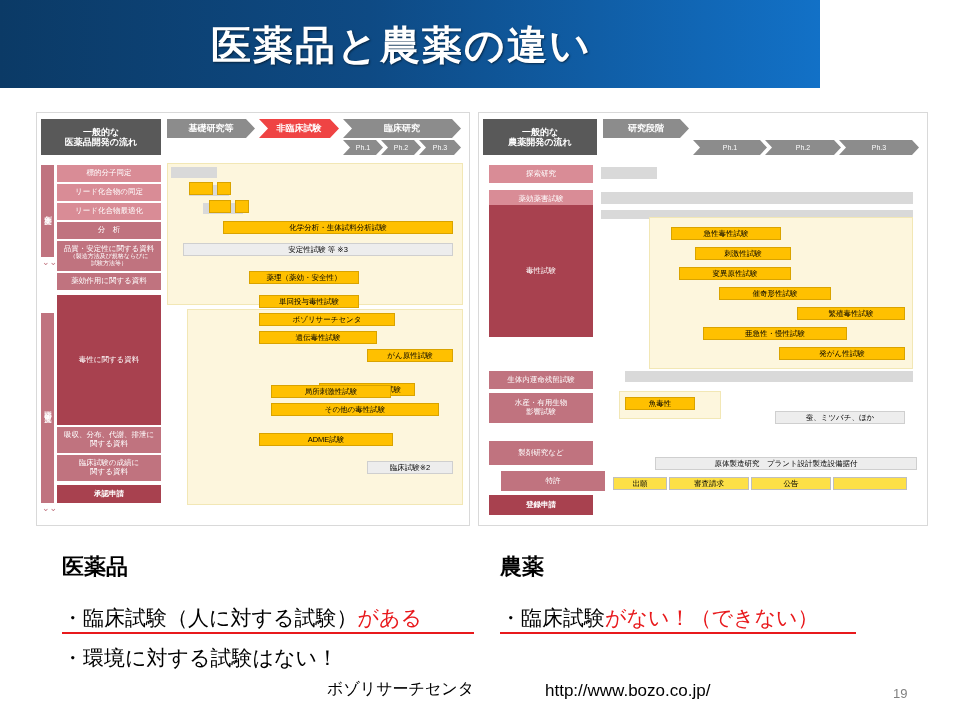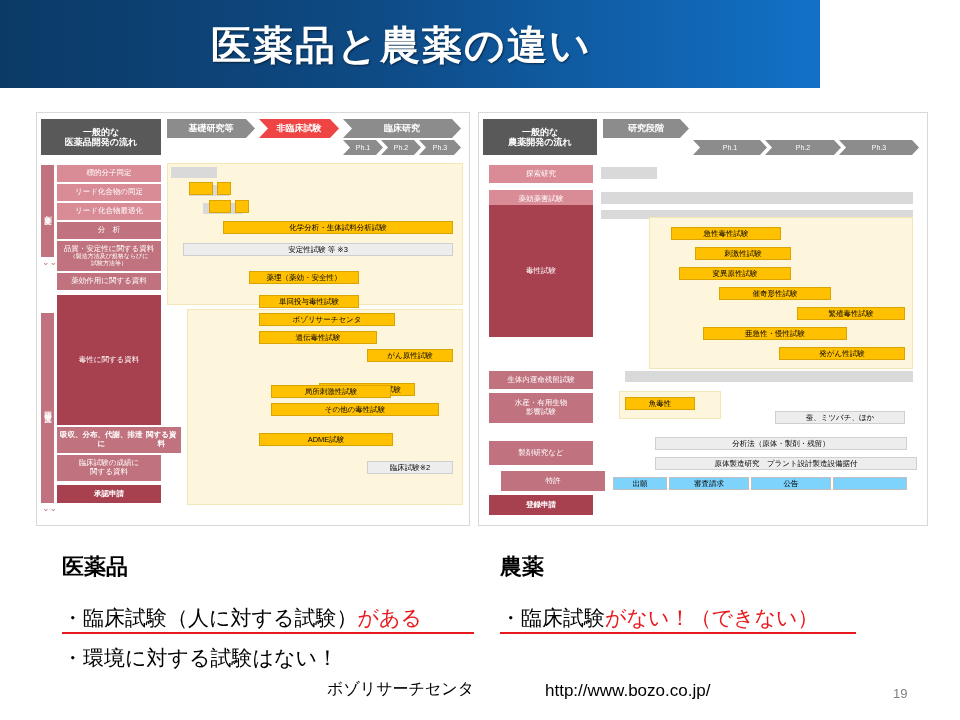--- a/index.html
+++ b/index.html
@@ -67,21 +67,21 @@
   .yellowzone{position:absolute;background:#fdf6dd;border:1px solid #f2e7b5;}
   .graybar{position:absolute;background:#d9d9d9;}
 
   .bar{
     position:absolute;box-sizing:border-box;height:13px;
     background:#ffc000;border:1px solid #d9a300;
     display:flex;align-items:center;justify-content:center;
     font-size:7.5px;color:#000;white-space:nowrap;
   }
   .bar-gray{background:#ededed;border:1px solid #cfcfcf;}
-  .bar-white{background:#7dd3fc;border:1px solid #bfbfbf;}
+  .bar-white{background:#fde047;border:1px solid #bfbfbf;}
 
   .caret{position:absolute;color:#c0737f;font-size:9px;line-height:7px;}
 
   
   .h2{position:absolute;font-size:22px;font-weight:bold;color:#000;
       font-family:"DejaVu Sans","Liberation Sans",sans-serif;}
   .line{position:absolute;font-size:21px;color:#000;white-space:nowrap;
       font-family:"DejaVu Sans","Liberation Sans",sans-serif;}
   .red{color:#e8191c;}
   .underline-red{position:absolute;height:2px;background:#e8191c;}
@@ -121,21 +121,21 @@
   <div class="lbl lbl-pink" style="left:20px;top:71px;width:104px;height:17px;">リード化合物の同定</div>
   <div class="lbl lbl-pink" style="left:20px;top:90px;width:104px;height:17px;">リード化合物最適化</div>
   <div class="lbl lbl-rose" style="left:20px;top:109px;width:104px;height:17px;text-align:right;">分　析</div>
   <div class="lbl lbl-rose" style="left:20px;top:128px;width:104px;height:30px;flex-direction:column;">
     <span>品質・安定性に関する資料</span>
     <span style="font-size:6px">（製造方法及び規格ならびに</span>
     <span style="font-size:6px">試験方法等）</span>
   </div>
   <div class="lbl lbl-rose" style="left:20px;top:160px;width:104px;height:17px;">薬効作用に関する資料</div>
   <div class="lbl lbl-deep" style="left:20px;top:182px;width:104px;height:130px;">毒性に関する資料</div>
-  <div class="lbl lbl-rose" style="left:20px;top:314px;width:124px;height:26px;flex-direction:row;font-weight:bold;">
+  <div class="lbl lbl-rose" style="left:20px;top:314px;width:104px;height:26px;flex-direction:column;">
     <span>吸収、分布、代謝、排泄に</span>
     <span>関する資料</span>
   </div>
   <div class="lbl lbl-rose" style="left:20px;top:342px;width:104px;height:26px;flex-direction:column;">
     <span>臨床試験の成績に</span>
     <span>関する資料</span>
   </div>
   <div class="lbl lbl-deep" style="left:20px;top:372px;width:104px;height:18px;font-weight:bold;">承認申請</div>
 
   <div class="yellowzone" style="left:130px;top:50px;width:294px;height:140px;"></div>
@@ -201,21 +201,20 @@
   <div class="bar" style="left:240px;top:174px;width:112px;">催奇形性試験</div>
   <div class="bar" style="left:318px;top:194px;width:108px;">繁殖毒性試験</div>
   <div class="bar" style="left:224px;top:214px;width:144px;">亜急性・慢性試験</div>
   <div class="bar" style="left:300px;top:234px;width:126px;">発がん性試験</div>
 
   <div class="graybar" style="left:146px;top:258px;width:288px;height:11px;"></div>
   <div class="yellowzone" style="left:140px;top:278px;width:100px;height:26px;"></div>
   <div class="bar" style="left:146px;top:284px;width:70px;">魚毒性</div>
   <div class="bar bar-gray" style="left:296px;top:298px;width:130px;">蚕、ミツバチ、ほか</div>
 
-  <div class="bar bar-gray" style="left:176px;top:324px;width:252px;">分析法（原体・製剤・残留）</div>
   <div class="bar bar-gray" style="left:176px;top:344px;width:262px;">原体製造研究　プラント設計製造設備据付</div>
 
   <div class="bar bar-white" style="left:134px;top:364px;width:54px;">出願</div>
   <div class="bar bar-white" style="left:190px;top:364px;width:80px;">審査請求</div>
   <div class="bar bar-white" style="left:272px;top:364px;width:80px;">公告</div>
   <div class="bar bar-white" style="left:354px;top:364px;width:74px;"></div>
 </div>
 
 <div class="h2" style="left:62px;top:552px;">医薬品</div>
 <div class="h2" style="left:500px;top:552px;">農薬</div>

